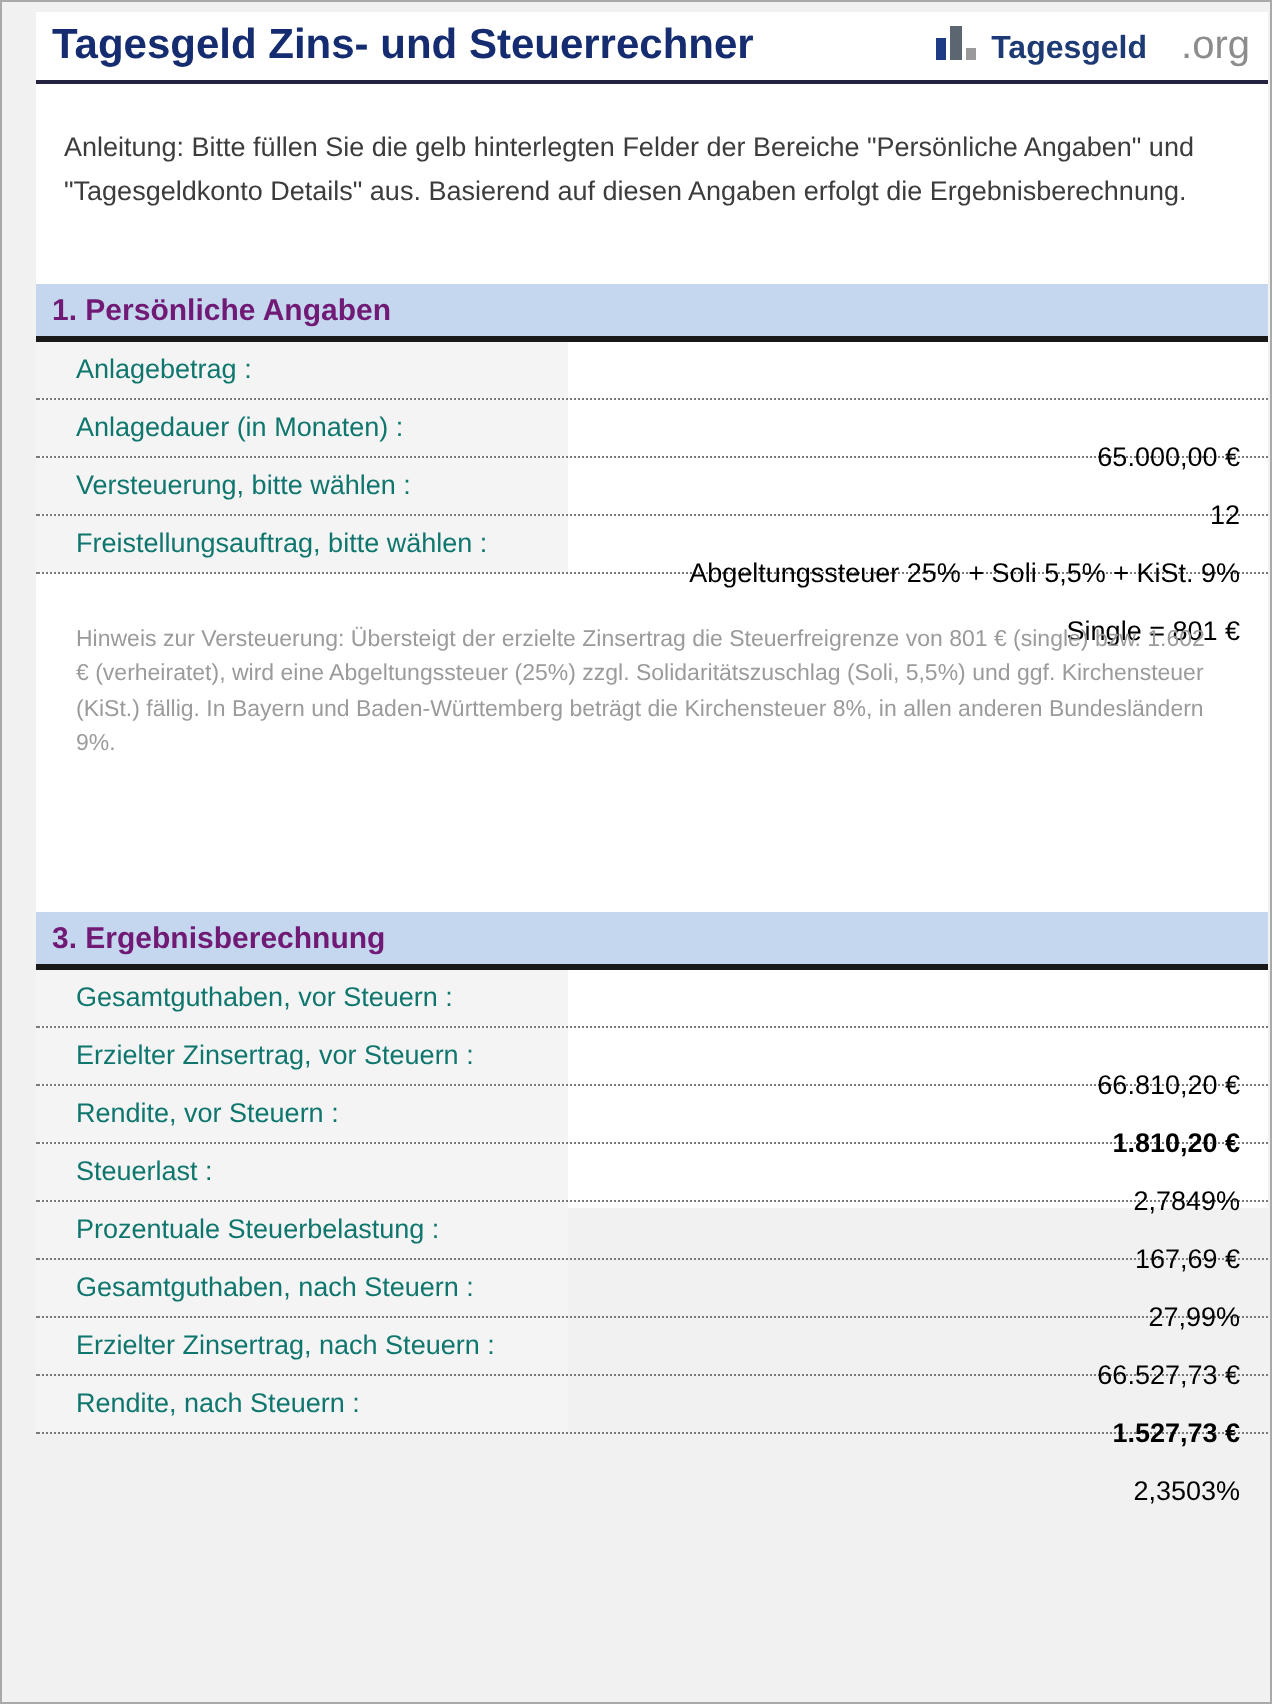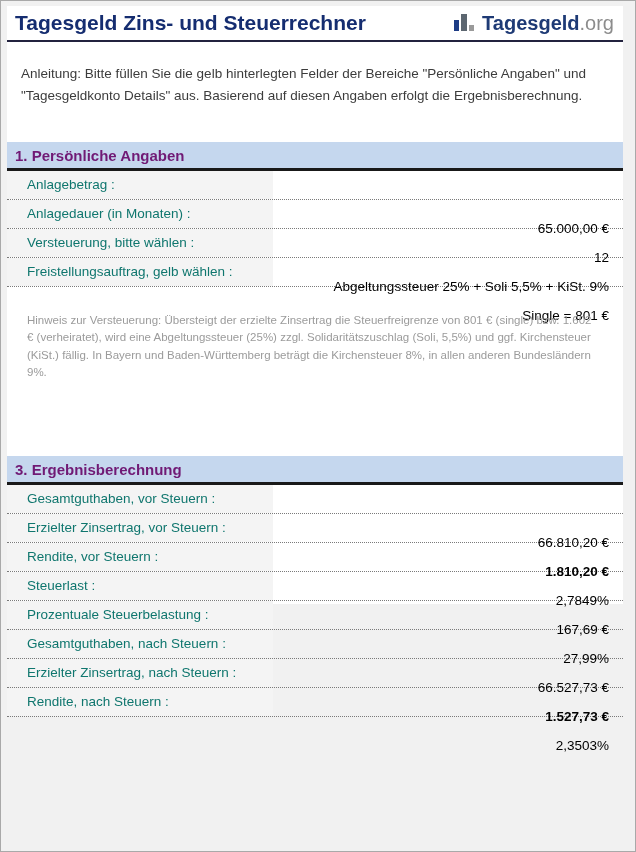--- a/index.html
+++ b/index.html
@@ -10,42 +10,42 @@
     position:relative;
     overflow:hidden;
   }
   .frame{
     position:absolute;inset:0;
     border:1px solid #a9a9a9;
     box-sizing:border-box;
     background:#f1f1f1;
   }
   .content{
-    position:absolute;left:6px;top:5px;
+    position:absolute;left:17px;top:5px;
     width:616px;height:598px;
     background:#ffffff;
   }
   
   .page-header{
     height:34px;
     padding:0 9px 0 8px;
     border-bottom:2px solid #23233f;
     display:flex;justify-content:space-between;align-items:center;
   }
   .page-title{
     margin:0;font-size:21px;font-weight:bold;color:#152d70;letter-spacing:0;
   }
   .logo{display:flex;align-items:baseline;cursor:pointer;}
   .logo-icon{display:inline-flex;align-items:flex-end;margin-right:6px;position:relative;top:1px;}
   .logo-icon i{display:inline-block;margin-right:2px;}
   .logo-icon .b1{width:5px;height:11px;background:#1d3c85;}
   .logo-icon .b2{width:6px;height:17px;background:#5c6670;}
   .logo-icon .b3{width:5px;height:6px;background:#9a9a9a;}
-  .logo-brand{font-size:20px;font-weight:bold;color:#1e3a75;}
-  .logo-tld{font-size:20px;color:#8c8c8c;}
+  .logo-brand{font-size:16px;font-weight:bold;color:#1e3a75;}
+  .logo-tld{font-size:20px;color:#8c8c8c;margin-left:17px;}
   
   .instructions{
     margin:21px 20px 0 14px;
     font-size:13.5px;line-height:1.6;color:#3c3c3c;
   }
   
   .section{margin:0;}
   .section-header{
     background:#c5d7ee;
     border-bottom:3px solid #191919;
@@ -118,21 +118,21 @@
           </div>
           <div class="row">
             <div class="row-label">Anlagedauer (in Monaten) :</div>
             <div class="row-value input">12</div>
           </div>
           <div class="row">
             <div class="row-label">Versteuerung, bitte wählen :</div>
             <div class="row-value input">Abgeltungssteuer 25% + Soli 5,5% + KiSt. 9%</div>
           </div>
           <div class="row">
-            <div class="row-label">Freistellungsauftrag, gelb wählen :</div>
+            <div class="row-label">Freistellungsauftrag, bitte wählen :</div>
             <div class="row-value input">Single = 801 €</div>
           </div>
           <p class="hint">Hinweis zur Versteuerung: Übersteigt der erzielte Zinsertrag die Steuerfreigrenze von 801 € (single) bzw. 1.602 € (verheiratet), wird eine Abgeltungssteuer (25%) zzgl. Solidaritätszuschlag (Soli, 5,5%) und ggf. Kirchensteuer (KiSt.) fällig. In Bayern und Baden-Württemberg beträgt die Kirchensteuer 8%, in allen anderen Bundesländern 9%.</p>
         </div>
         <div class="section sec-gap-3">
           <div class="section-header">3. Ergebnisberechnung</div>
           <div class="row">
             <div class="row-label">Gesamtguthaben, vor Steuern :</div>
             <div class="row-value result">66.810,20 €</div>
           </div>

